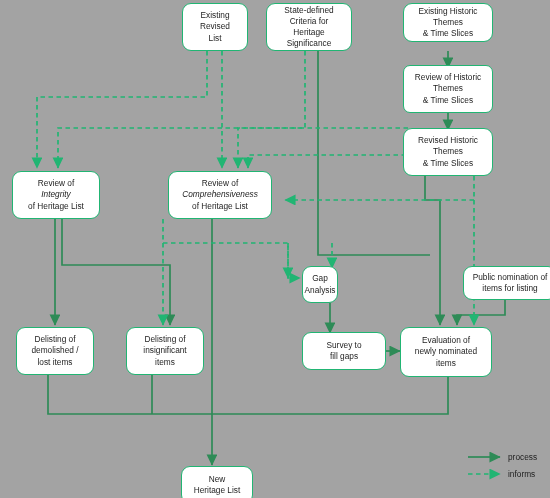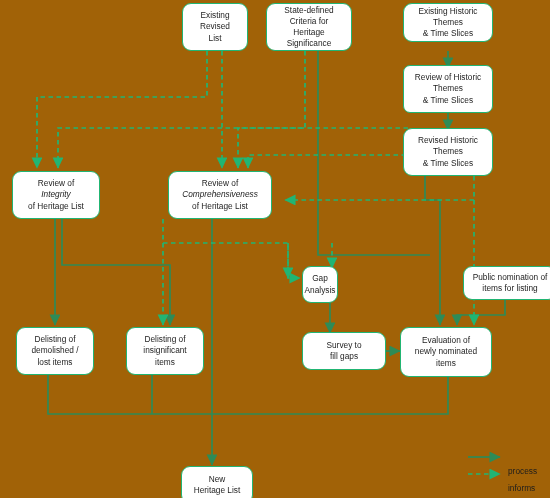--- a/index.html
+++ b/index.html
@@ -1,24 +1,24 @@
 <!DOCTYPE html>
 <html><head>
 <meta charset="utf-8">
 <style>
   html,body{margin:0;padding:0;background:#ffffff;}
   body{font-family:"Liberation Sans",sans-serif;}
-  #canvas{position:relative;width:550px;height:498px;background:#a16207;overflow:hidden;}
+  #canvas{position:relative;width:550px;height:498px;background:#a3a3a3;overflow:hidden;}
   svg.layer{position:absolute;left:0;top:0;width:550px;height:498px;}
   .node{position:absolute;box-sizing:border-box;border:1.6px solid #21b573;border-radius:9px;
         background:#ffffff;display:flex;align-items:center;justify-content:center;text-align:center;
         color:#1d1d1d;font-size:8.3px;line-height:1.33;padding:3px 4px;}
   .node span{display:block;}
   .node .it{font-style:italic;}
-  .legend-label{position:absolute;font-size:8.3px;color:#1d1d1d;margin-top:14px;}
+  .legend-label{position:absolute;font-size:8.3px;color:#1d1d1d;}
 </style>
 </head>
 <body>
 
 <div id="canvas">
 
   <svg class="layer" viewBox="0 0 550 498">
     <defs>
       <marker id="ahS" markerWidth="9" markerHeight="9" refX="6.2" refY="3.2" orient="auto">
         <path d="M0,0 L6.6,3.2 L0,6.4 z" fill="#2e8b57"></path>

